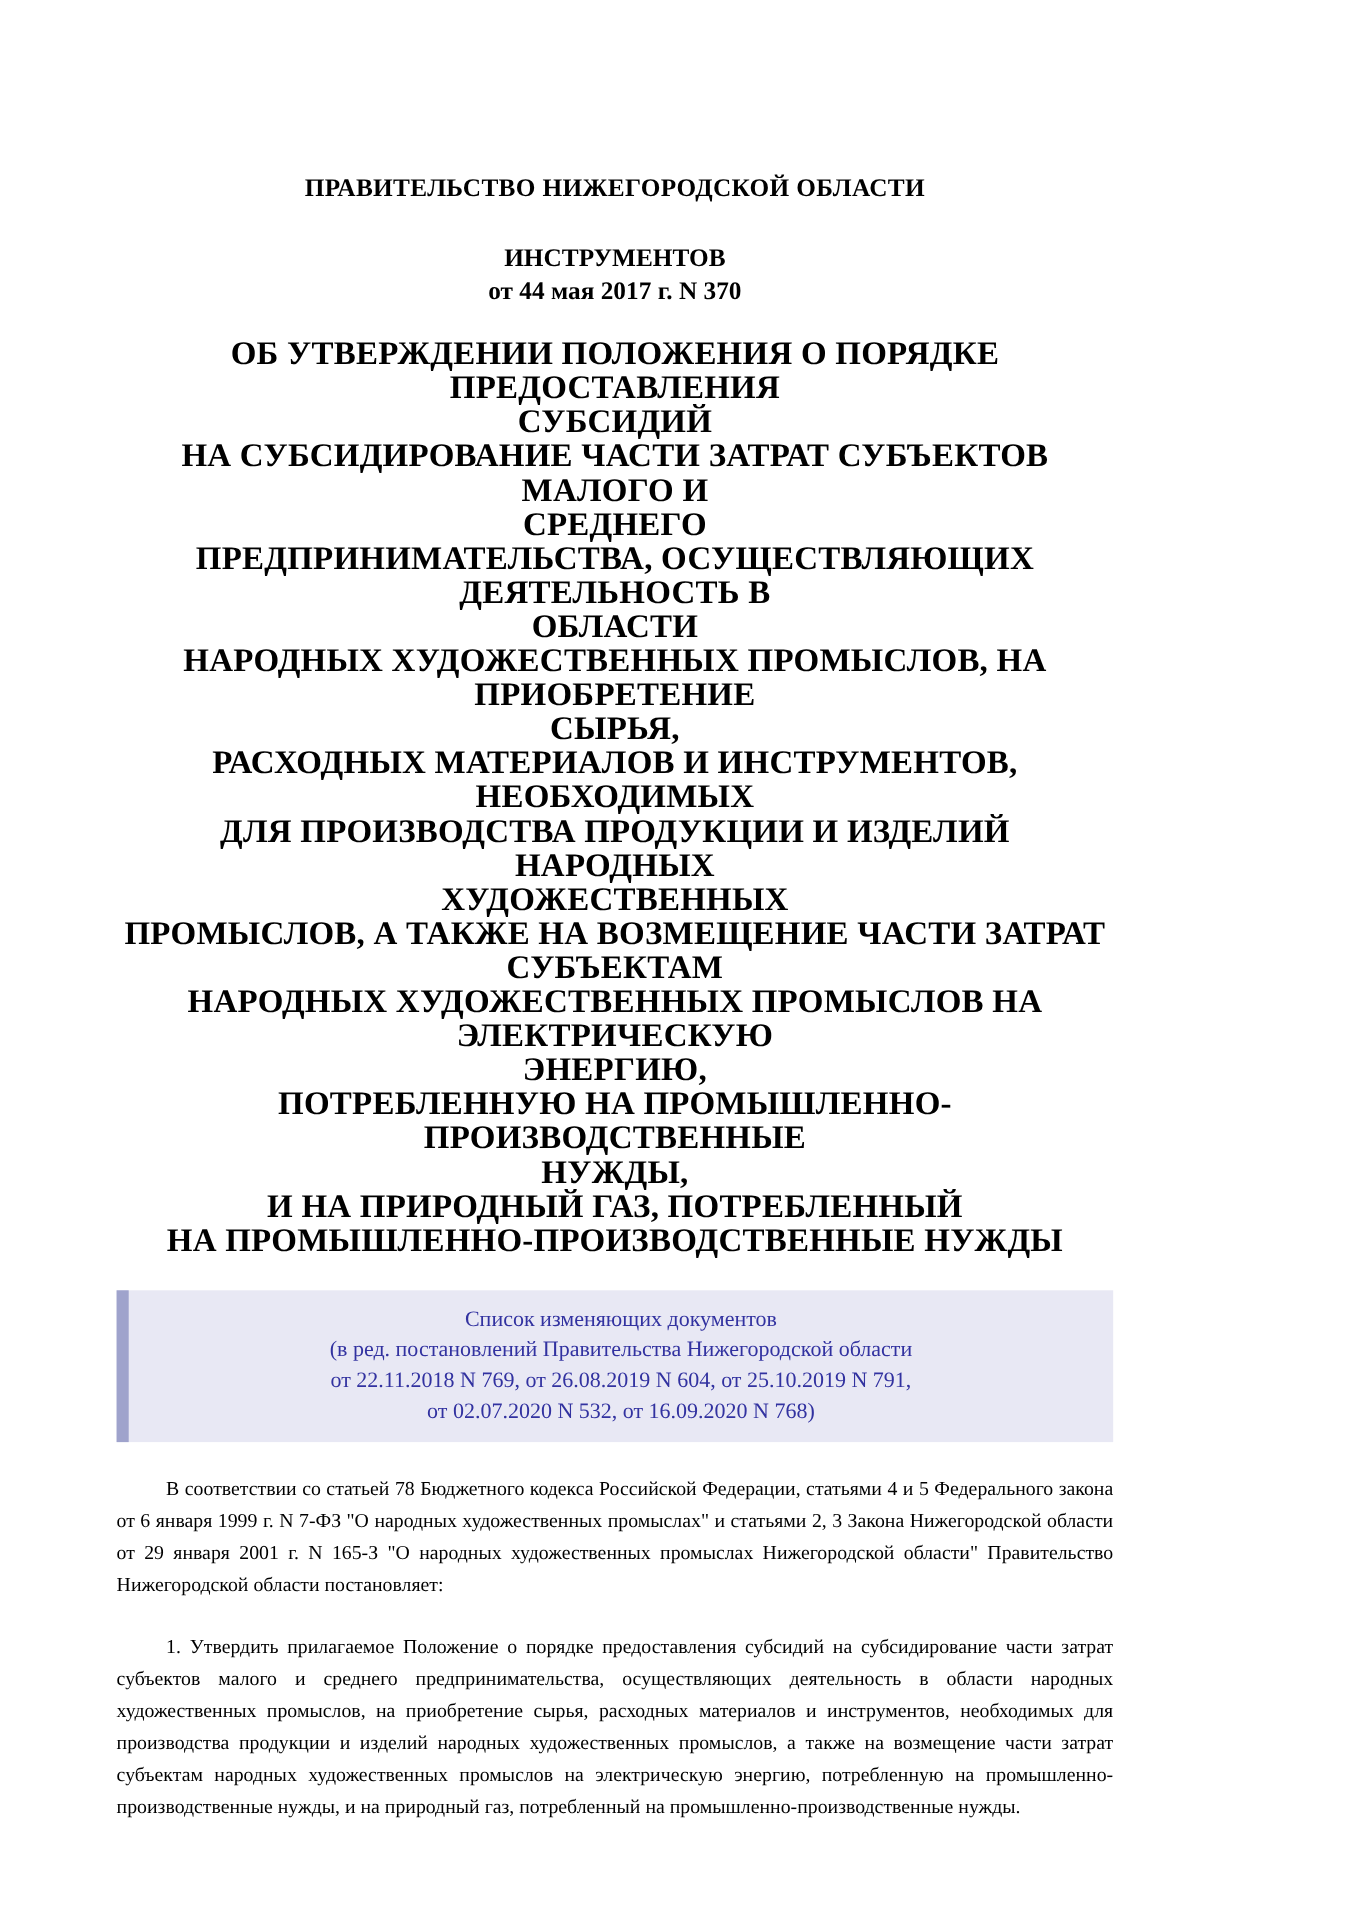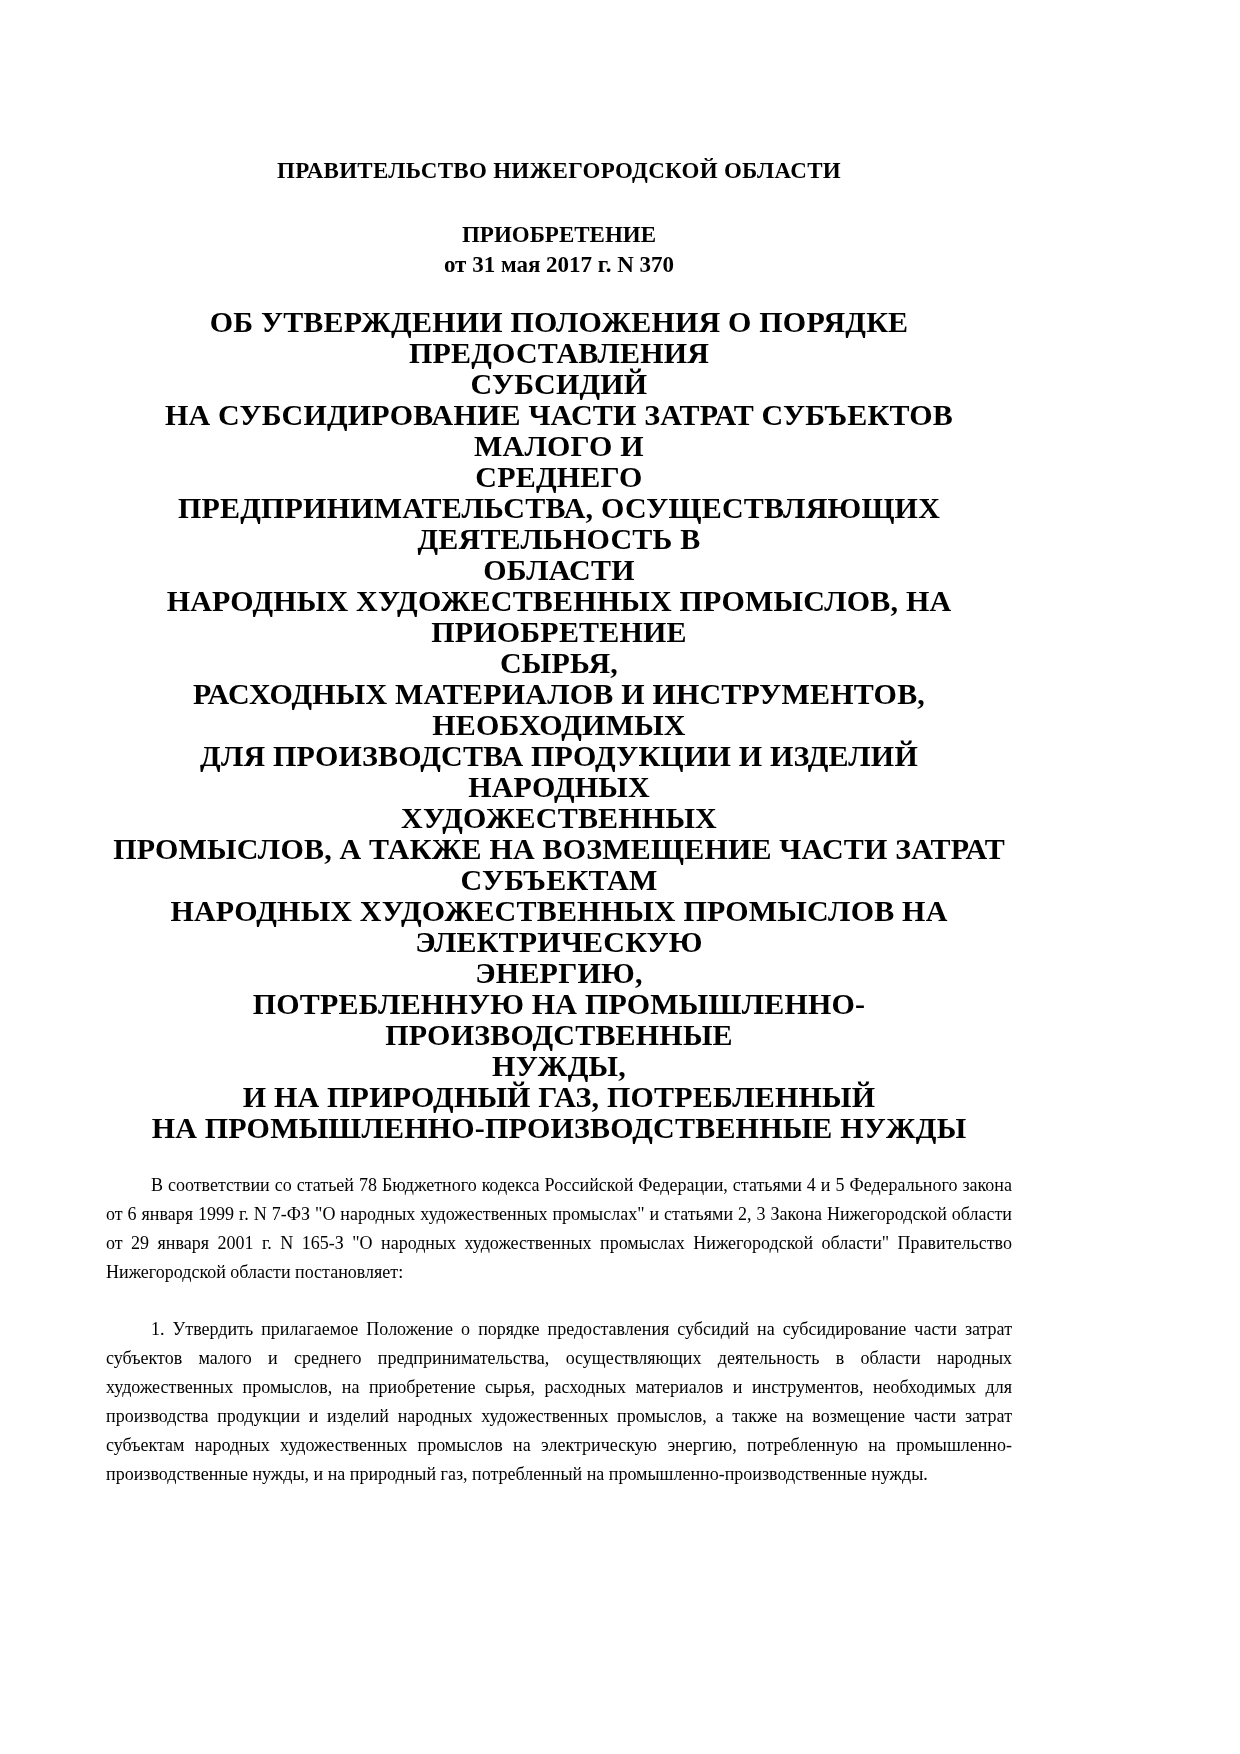--- a/index.html
+++ b/index.html
@@ -71,23 +71,23 @@
     text-indent: 45px;
   }
 </style>
 </head>
 <body>
 
 <div class="page">
 
   <div class="org-name">ПРАВИТЕЛЬСТВО НИЖЕГОРОДСКОЙ ОБЛАСТИ</div>
 
-  <div class="doc-type">ПРИОБРЕТЕНИЕ</div>
+  <div class="doc-type">ИНСТРУМЕНТОВ</div>
 
-  <div class="doc-date">от 31 мая 2017 г. N 370</div>
+  <div class="doc-date">от 44 мая 2017 г. N 370</div>
 
   <div class="doc-title">ОБ УТВЕРЖДЕНИИ ПОЛОЖЕНИЯ О ПОРЯДКЕ ПРЕДОСТАВЛЕНИЯ
 СУБСИДИЙ
 НА СУБСИДИРОВАНИЕ ЧАСТИ ЗАТРАТ СУБЪЕКТОВ МАЛОГО И
 СРЕДНЕГО
 ПРЕДПРИНИМАТЕЛЬСТВА, ОСУЩЕСТВЛЯЮЩИХ ДЕЯТЕЛЬНОСТЬ В
 ОБЛАСТИ
 НАРОДНЫХ ХУДОЖЕСТВЕННЫХ ПРОМЫСЛОВ, НА ПРИОБРЕТЕНИЕ
 СЫРЬЯ,
 РАСХОДНЫХ МАТЕРИАЛОВ И ИНСТРУМЕНТОВ, НЕОБХОДИМЫХ
@@ -95,18 +95,24 @@
 ХУДОЖЕСТВЕННЫХ
 ПРОМЫСЛОВ, А ТАКЖЕ НА ВОЗМЕЩЕНИЕ ЧАСТИ ЗАТРАТ
 СУБЪЕКТАМ
 НАРОДНЫХ ХУДОЖЕСТВЕННЫХ ПРОМЫСЛОВ НА ЭЛЕКТРИЧЕСКУЮ
 ЭНЕРГИЮ,
 ПОТРЕБЛЕННУЮ НА ПРОМЫШЛЕННО-ПРОИЗВОДСТВЕННЫЕ
 НУЖДЫ,
 И НА ПРИРОДНЫЙ ГАЗ, ПОТРЕБЛЕННЫЙ
 НА ПРОМЫШЛЕННО-ПРОИЗВОДСТВЕННЫЕ НУЖДЫ</div>
 
+  <div class="amendments-box">
+    <div class="amendments-text">Список изменяющих документов
+(в ред. постановлений Правительства Нижегородской области
+от 22.11.2018 N 769, от 26.08.2019 N 604, от 25.10.2019 N 791,
+от 02.07.2020 N 532, от 16.09.2020 N 768)</div>
+  </div>
 
   <p class="body-par">В соответствии со статьей 78 Бюджетного кодекса Российской Федерации, статьями 4 и 5 Федерального закона от 6 января 1999 г. N 7-ФЗ "О народных художественных промыслах" и статьями 2, 3 Закона Нижегородской области от 29 января 2001 г. N 165-З "О народных художественных промыслах Нижегородской области" Правительство Нижегородской области постановляет:</p>
 
   <p class="body-par">1. Утвердить прилагаемое Положение о порядке предоставления субсидий на субсидирование части затрат субъектов малого и среднего предпринимательства, осуществляющих деятельность в области народных художественных промыслов, на приобретение сырья, расходных материалов и инструментов, необходимых для производства продукции и изделий народных художественных промыслов, а также на возмещение части затрат субъектам народных художественных промыслов на электрическую энергию, потребленную на промышленно-производственные нужды, и на природный газ, потребленный на промышленно-производственные нужды.</p>
 
 </div>
 
 </body></html>

